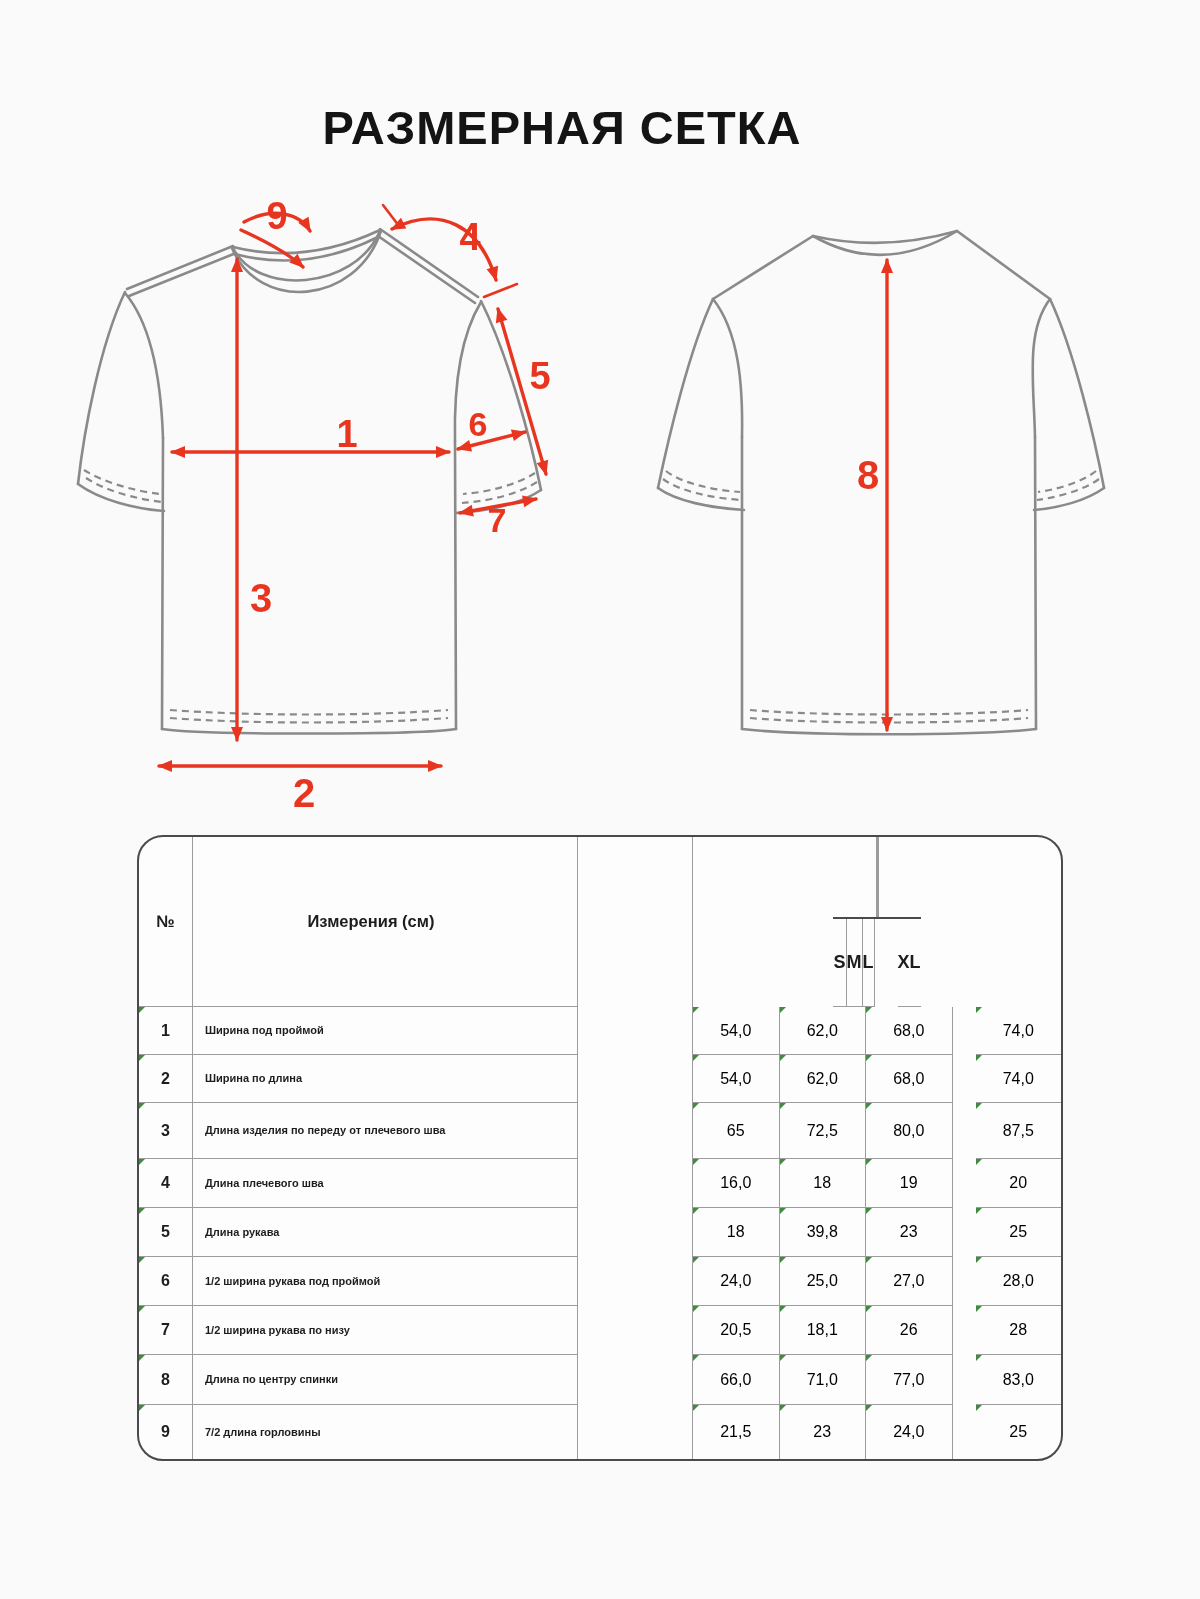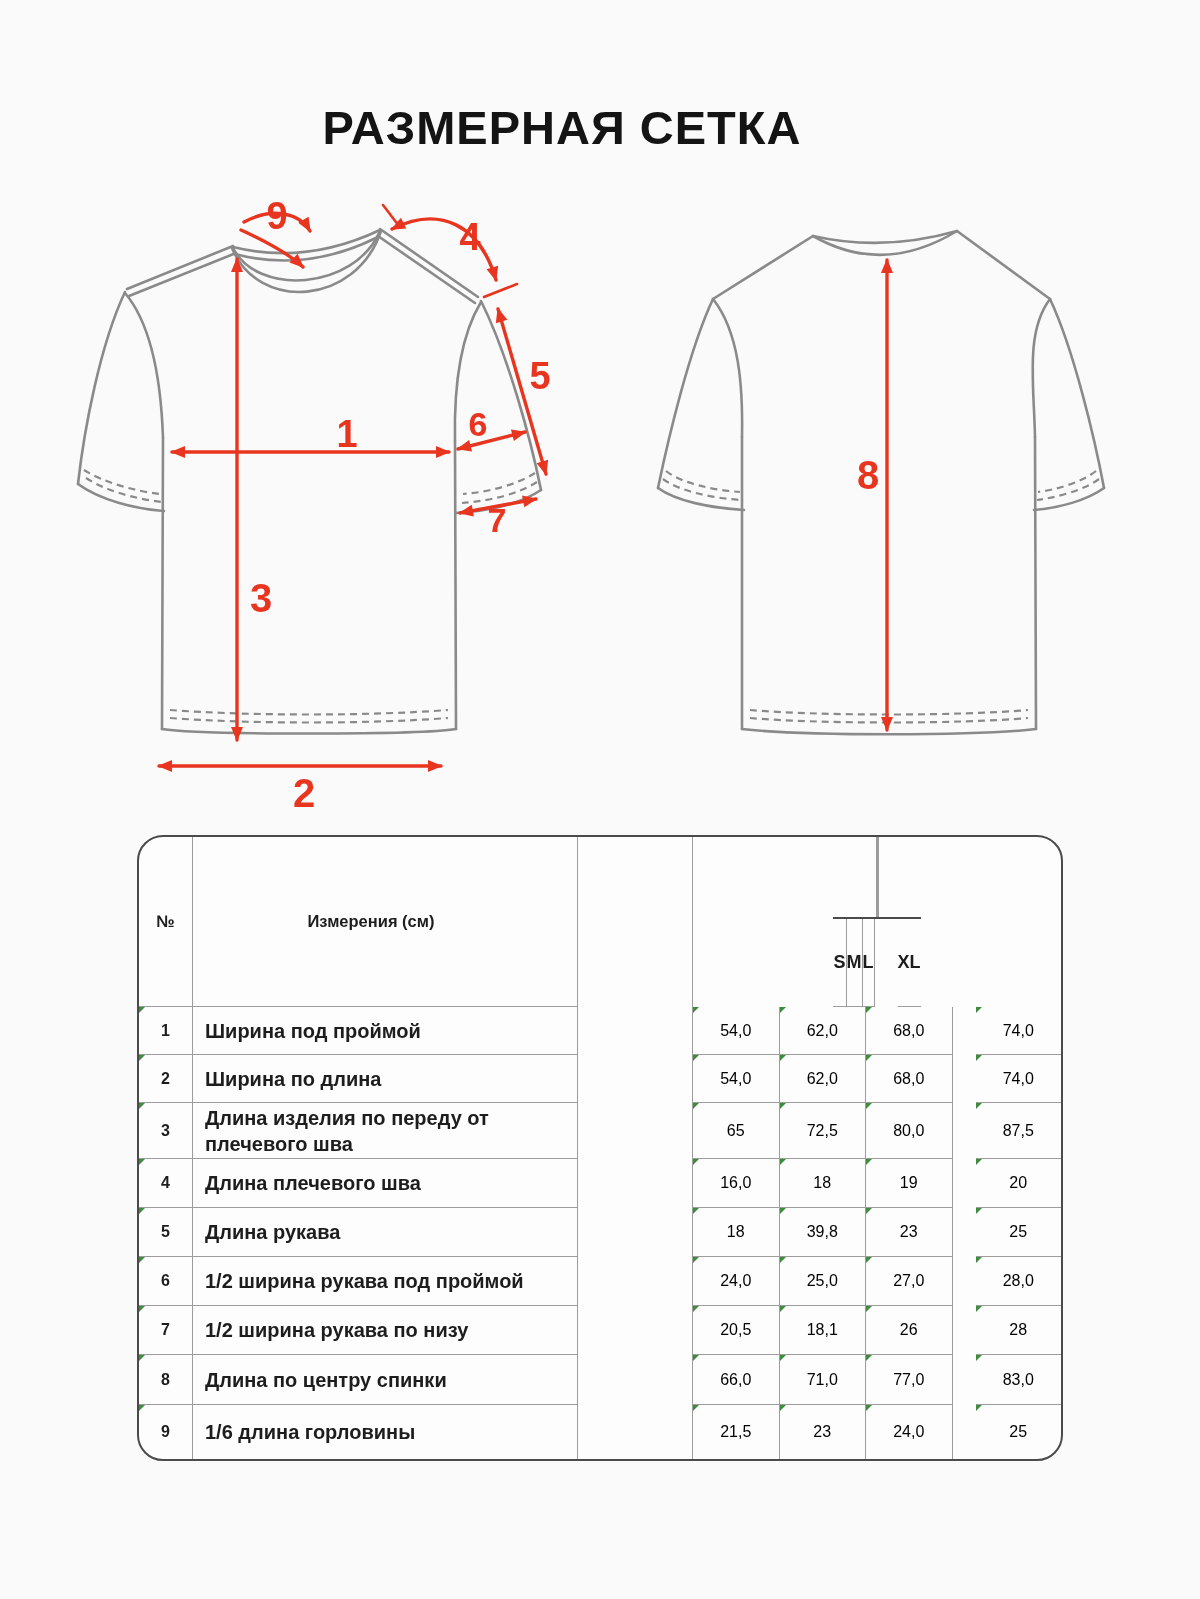--- a/index.html
+++ b/index.html
@@ -25,21 +25,21 @@
   }
   .t-head { display:flex; height:170px; flex:0 0 auto; }
   .t-row  { display:flex; flex:0 0 auto; }
   .t-row.grow { flex:1 1 auto; }
   .c {
     display:flex; align-items:center; box-sizing:border-box;
     border-right:1px solid #9c9c9c; border-bottom:1px solid #9c9c9c;
     position:relative;
   }
   .c-num  { width:54px;  justify-content:center; font-weight:bold; font-size:16px; }
-  .c-name { width:385px; padding:2px 40px 2px 12px; font-weight:bold; font-size:20px; line-height:1.3; }
+  .c-name { width:385px; padding:2px 40px 2px 12px; font-weight:bold; font-size:11px; line-height:1.3; }
   .c-gap  { width:115px; border-bottom:none; }
   .c-val  { flex:1; justify-content:center; font-size:16px; color:#000000; }
   .c-val:last-child { border-right:none;margin-left:23px; }
   .t-row:last-child .c { border-bottom:none; }
   .t-head .c-num, .t-head .c-name { justify-content:center; font-size:16.5px; font-weight:bold; }
   .c-sizes { flex:1; display:flex; flex-direction:column; border-right:none; border-bottom:none; padding:0; }
   .sizes-empty { height:80px; display:flex; flex:0 0 auto; }
   .sz { flex:1; box-sizing:border-box; border-right:1px solid #9c9c9c; }
   .sz:last-child { border-right:none; }
   .sizes-labels { flex:1; display:flex; border-top:2px solid #4a4a4a; }
@@ -259,21 +259,21 @@
       <div class="c c-name">Длина по центру спинки</div>
       <div class="c c-gap"></div>
       <div class="c c-val mark">66,0</div>
       <div class="c c-val mark">71,0</div>
       <div class="c c-val mark">77,0</div>
       <div class="c c-val mark">83,0</div>
     </div>
 
     <div class="t-row grow">
       <div class="c c-num mark">9</div>
-      <div class="c c-name">1/6 длина горловины</div>
+      <div class="c c-name">7/2 длина горловины</div>
       <div class="c c-gap"></div>
       <div class="c c-val mark">21,5</div>
       <div class="c c-val mark">23</div>
       <div class="c c-val mark">24,0</div>
       <div class="c c-val mark">25</div>
     </div>
 
   </div>
 </div>
 

